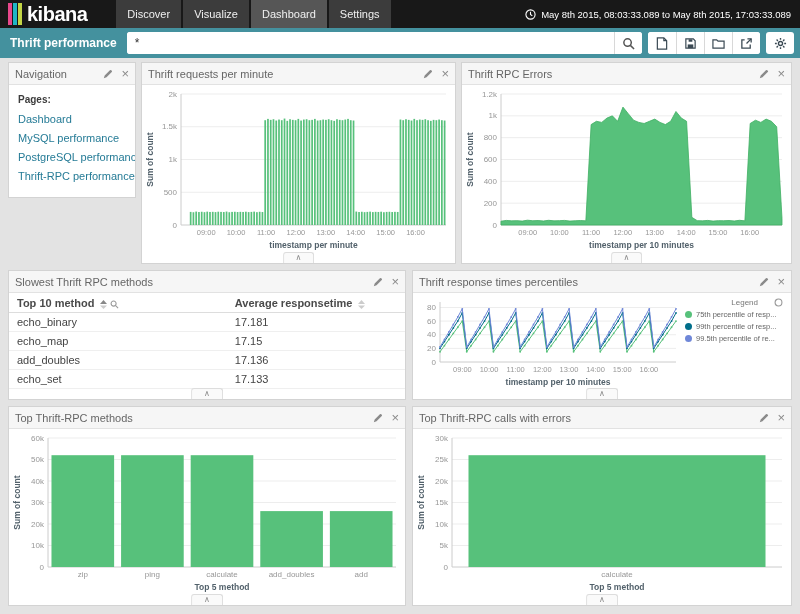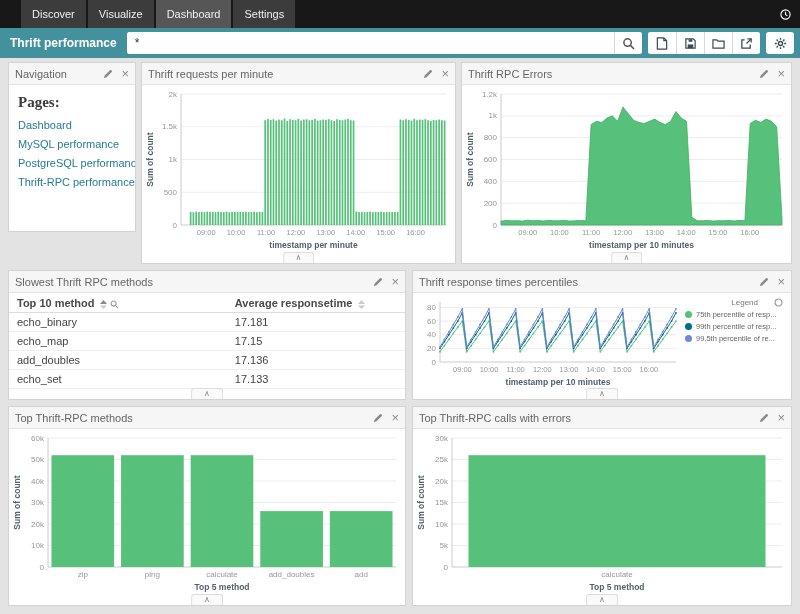--- a/index.html
+++ b/index.html
@@ -38,21 +38,21 @@
   .panel-actions { display:flex; align-items:center; gap:8px; }
   .panel-actions .x { color:#8a8a8a; font-size:13px; line-height:1; cursor:pointer; }
   .panel-actions svg { cursor:pointer; display:block; }
   .panel-body { position:absolute; left:0; right:0; top:23px; bottom:0; overflow:hidden; }
   .chart-body { padding:2px 2px 11px 2px; }
   .chart-body svg { width:100%; height:100%; display:block; font-family:inherit; }
   .collapse-tab { position:absolute; bottom:0; left:50%; transform:translateX(-50%); background:#fafafa; border:1px solid #ddd; border-bottom:none; border-radius:3px 3px 0 0; padding:0 12px; font-size:8px; line-height:10px; color:#888; cursor:pointer; z-index:3; }
 
   
   .nav-body { padding:8px 9px; }
-  .nav-heading { font-size:15px; font-weight:bold; color:#3c3c3c; margin-bottom:8px;font-family:Liberation Serif, serif; }
+  .nav-heading { font-size:10px; font-weight:bold; color:#3c3c3c; margin-bottom:8px; }
   .nav-link { display:block; font-size:11px; color:#257b96; margin:7px 0; cursor:pointer; white-space:nowrap; }
 
   
   table.agg { width:100%; border-collapse:collapse; }
   table.agg th { text-align:left; font-size:11px; color:#4a4a4a; padding:3px 8px; border-bottom:1px solid #ddd; cursor:pointer; white-space:nowrap; }
   table.agg td { font-size:11px; color:#444; padding:3px 8px; border-bottom:1px solid #efefef;margin-top:23px; }
   th .hicons { display:inline-flex; align-items:center; gap:3px; margin-left:3px; vertical-align:middle; }
 
   
   .perc-body { display:flex; padding:2px 2px 10px 2px; }
@@ -61,31 +61,40 @@
   .legend-head { display:flex; justify-content:flex-end; align-items:center; gap:16px; font-size:8px; color:#777; cursor:pointer; }
   .legend-item { display:flex; align-items:center; gap:4px; margin-top:3px; cursor:pointer; white-space:nowrap; overflow:hidden; }
   .legend-item .dot { width:7px; height:7px; border-radius:50%; flex:0 0 auto; }
 </style>
 </head>
 <body>
 
 <div class="app">
 
   <div class="topbar">
+    <div class="logo">
+      <span class="logo-stripes">
+          <i></i>
+          <i></i>
+          <i></i>
+        </span>
+      <span class="logo-text">kibana</span>
+    </div>
     <div class="tabs">
       <span class="tab">Discover</span>
       <span class="tab">Visualize</span>
       <span class="tab active">Dashboard</span>
       <span class="tab">Settings</span>
     </div>
     <div class="timerange">
       <svg width="11" height="11" viewBox="0 0 12 12">
           <circle cx="6" cy="6" r="5" fill="none" stroke="#fff" stroke-width="1.2"></circle>
           <path d="M6 3v3l2 1.5" fill="none" stroke="#fff" stroke-width="1.2"></path>
         </svg>
+      <span>May 8th 2015, 08:03:33.089 to May 8th 2015, 17:03:33.089</span>
     </div>
   </div>
 
   <div class="querybar">
     <span class="dash-title">Thrift performance</span>
     <div class="search-group">
       <input type="text" value="*" style="">
       <span class="seg-btn">
         <svg width="13" height="13" viewBox="0 0 14 14">
             <circle cx="6" cy="6" r="4" fill="none" stroke="#555" stroke-width="1.6"></circle>
@@ -125,21 +134,21 @@
         <svg width="13" height="13" viewBox="0 0 14 14">
             <g stroke="#3b4a54" stroke-width="1.5" fill="none">
               <circle cx="7" cy="7" r="2.2"></circle>
               <path d="M7 1v2M7 11v2M1 7h2M11 7h2M2.8 2.8l1.4 1.4M9.8 9.8l1.4 1.4M11.2 2.8L9.8 4.2M4.2 9.8l-1.4 1.4"></path>
             </g>
           </svg>
       </span>
     </div>
   </div>
 
-  <div class="panel" style="left:8px; top:62px; width:128px; height:170px;">
+  <div class="panel" style="left:8px; top:62px; width:128px; height:136px;">
     <div class="panel-header">
       <span class="panel-title">Navigation</span>
       <span class="panel-actions">
         <svg width="10" height="10" viewBox="0 0 12 12">
             <path d="M1 11l1-3.2 6.3-6.3a1.1 1.1 0 0 1 1.6 0l.6.6a1.1 1.1 0 0 1 0 1.6L4.2 10z" fill="#8a8a8a"></path>
           </svg>
         <span class="x">×</span>
       </span>
     </div>
     <div class="panel-body nav-body">

